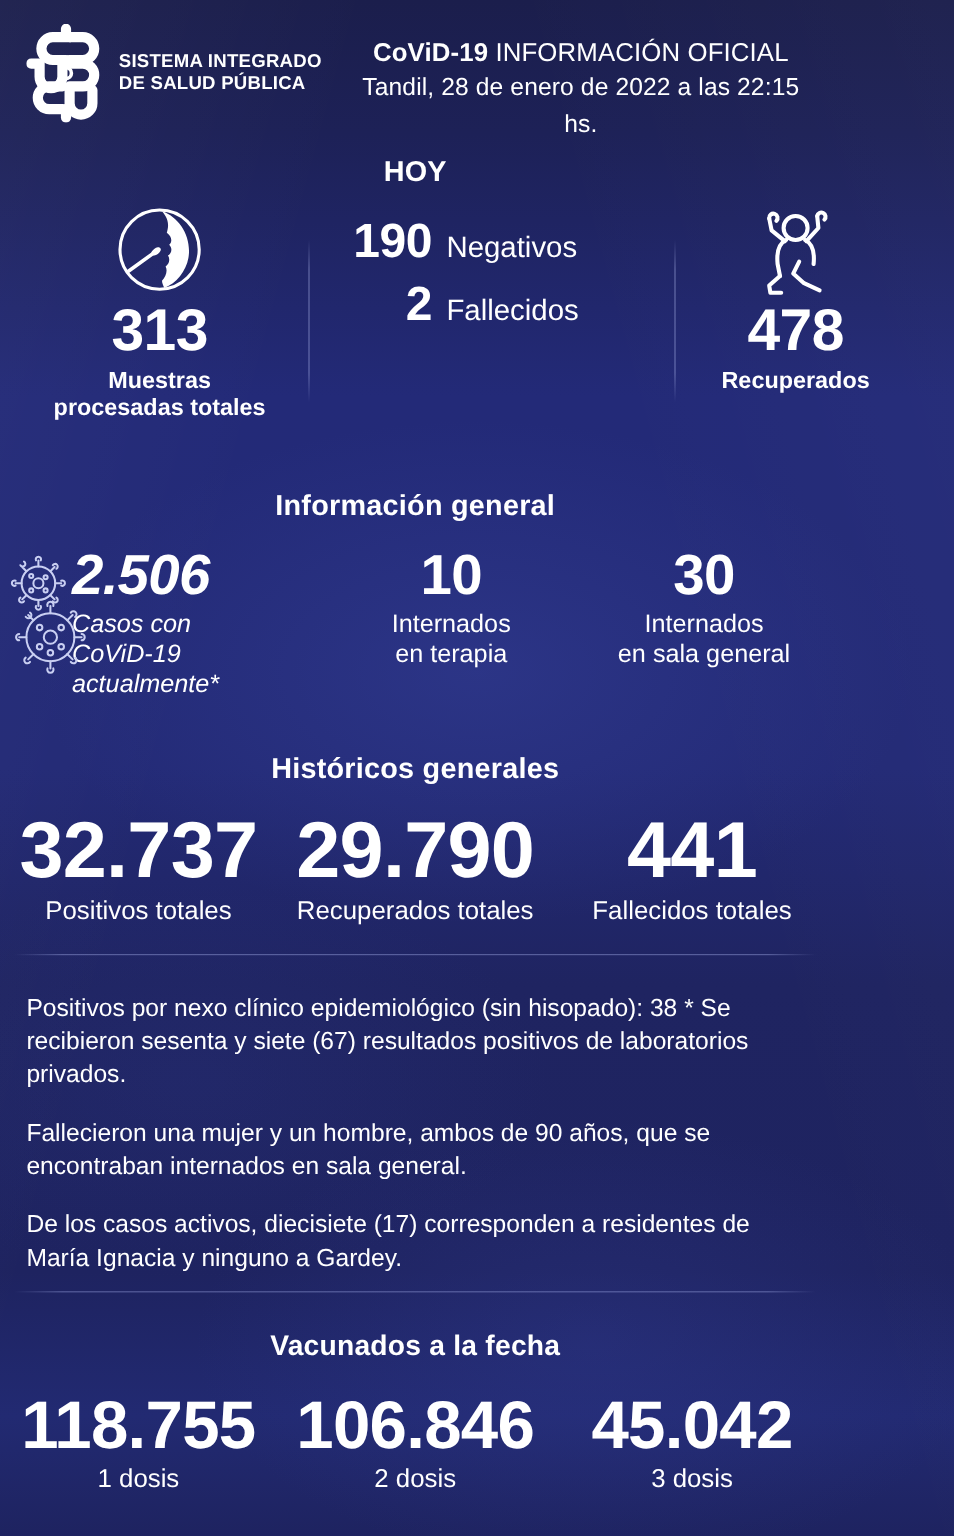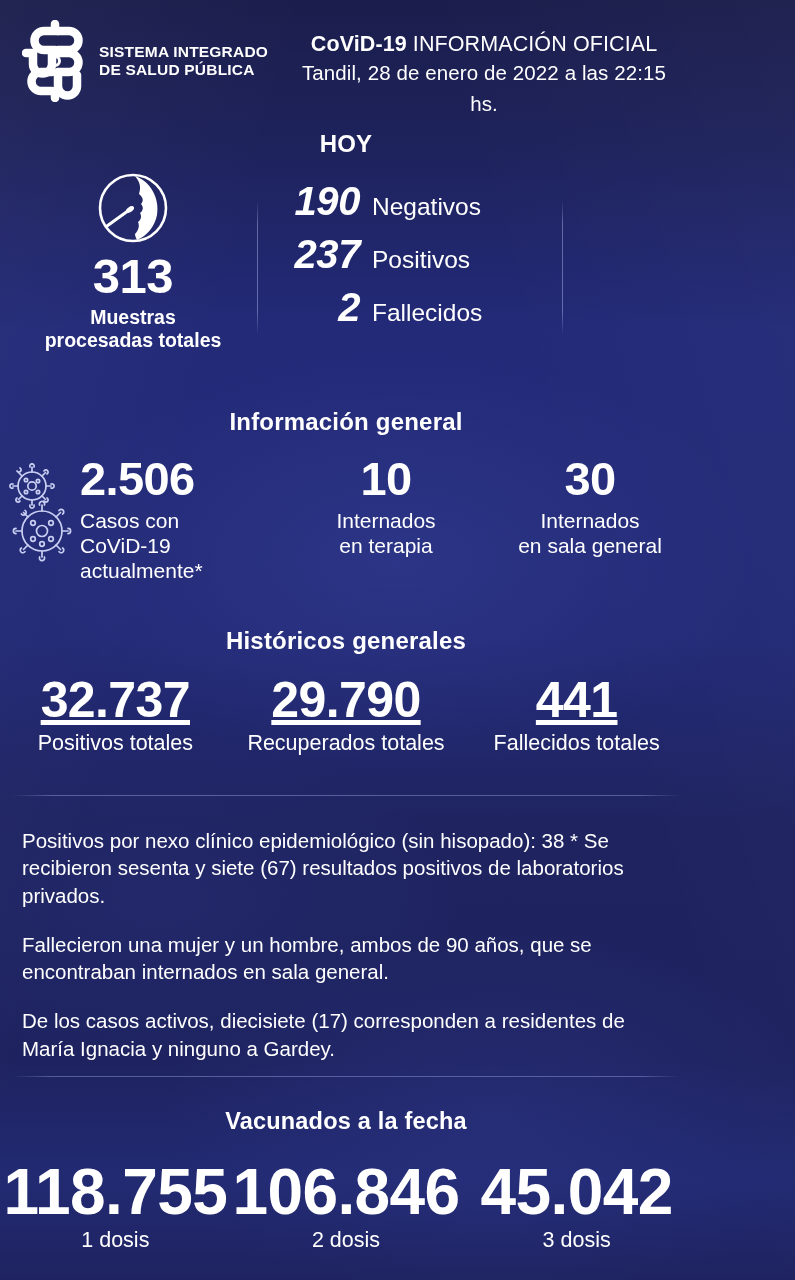--- a/index.html
+++ b/index.html
@@ -94,45 +94,45 @@
 
   .swab-icon { width:76px; height:76px; margin:0 auto 6px; display:block; }
   .person-icon { width:72px; height:78px; margin:0 auto 4px; display:block; }
 
   
   .rowlist { position:absolute; left:272px; top:10px; width:278px; }
   .rowlist .r {
     display:flex; align-items:baseline; gap:12px; margin-bottom:11px;
   }
   .rowlist .rn {
-    width:88px; text-align:right; font-size:40px; font-weight:bold; line-height:1.05; letter-spacing:-0.4px;font-style:italic;
+    width:88px; text-align:right; font-size:40px; font-weight:bold; line-height:1.05; letter-spacing:-0.4px;
   }
   .rowlist .rl { font-size:24.5px; line-height:1.05; }
 
   
   .grid3 { position:absolute; left:0; right:0; display:flex; }
   .g-cell { flex:1; text-align:center; }
   .g-num { font-weight:bold; letter-spacing:-0.6px; line-height:1.0; }
   .g-lbl { line-height:1.18; white-space:pre-line; }
 
   
   .info-row { top:455px; }
   .info-row .g-num { font-size:47px; }
   .info-row .g-lbl { font-size:21px; margin-top:7px; }
-  .cases-cell { position:relative; text-align:left; padding-left:80px; }
+  .cases-cell { position:relative; text-align:left; padding-left:60px;font-style:italic; }
   .virus-icon { position:absolute; left:8px; top:4px; width:66px; height:104px; }
 
   
   .hist-row { top:675px; }
-  .hist-row .g-num { font-size:50px;text-decoration:underline; }
+  .hist-row .g-num { font-size:66px; }
   .hist-row .g-lbl { font-size:21.5px; margin-top:6px; }
 
   
   .vac-row { top:1160px; }
-  .vac-row .g-num { font-size:64px; }
+  .vac-row .g-num { font-size:56px; }
   .vac-row .g-lbl { font-size:21.5px; margin-top:4px; }
 
   
   .hdiv {
     position:absolute; left:12px; right:12px; height:1px;
     background:linear-gradient(90deg, rgba(170,180,240,0) 0%, rgba(170,180,240,0.40) 6%, rgba(170,180,240,0.40) 94%, rgba(170,180,240,0) 100%);
   }
 
   
   .notes {
@@ -199,29 +199,42 @@
       <div class="sub-lbl">Muestras
 procesadas totales</div>
     </div>
 
     <div class="rowlist">
       <div class="r">
         <div class="rn">190</div>
         <div class="rl">Negativos</div>
       </div>
       <div class="r">
-        <div class="rn">237</div>
-        <div class="rl">Positivos</div>
-      </div>
-      <div class="r">
         <div class="rn">2</div>
         <div class="rl">Fallecidos</div>
       </div>
     </div>
 
+    <div class="stat-col" style="left:548px; top:0; width:230px;">
+      <svg class="person-icon" viewBox="0 0 72 78">
+        <g fill="none" stroke="#ffffff" stroke-width="3.4" stroke-linecap="round" stroke-linejoin="round">
+          <circle cx="36" cy="20" r="10"></circle>
+          <path d="M28 30 C22 33 20 40 21 50 L23 60"></path>
+          <path d="M44 30 C50 33 52 40 51 50"></path>
+          <path d="M27 31 L16 22 L14 12"></path>
+          <path d="M14 12 A3.5 3.5 0 1 1 20 14"></path>
+          <path d="M45 31 L55 20 L54 10"></path>
+          <path d="M54 10 A3.5 3.5 0 1 1 60 13"></path>
+          <path d="M23 60 L14 68 L15 74 L24 74"></path>
+          <path d="M39 48 L34 58 L43 66 L56 72"></path>
+        </g>
+      </svg>
+      <div class="big-num">478</div>
+      <div class="sub-lbl">Recuperados</div>
+    </div>
 
   </div>
 
   <div class="sec-title" style="top:408px;">Información general</div>
 
   <div class="grid3 info-row">
     <div class="g-cell cases-cell">
       <svg class="virus-icon" viewBox="0 0 66 104">
         <g fill="none" stroke="#c9cff2" stroke-width="1.7">
 

